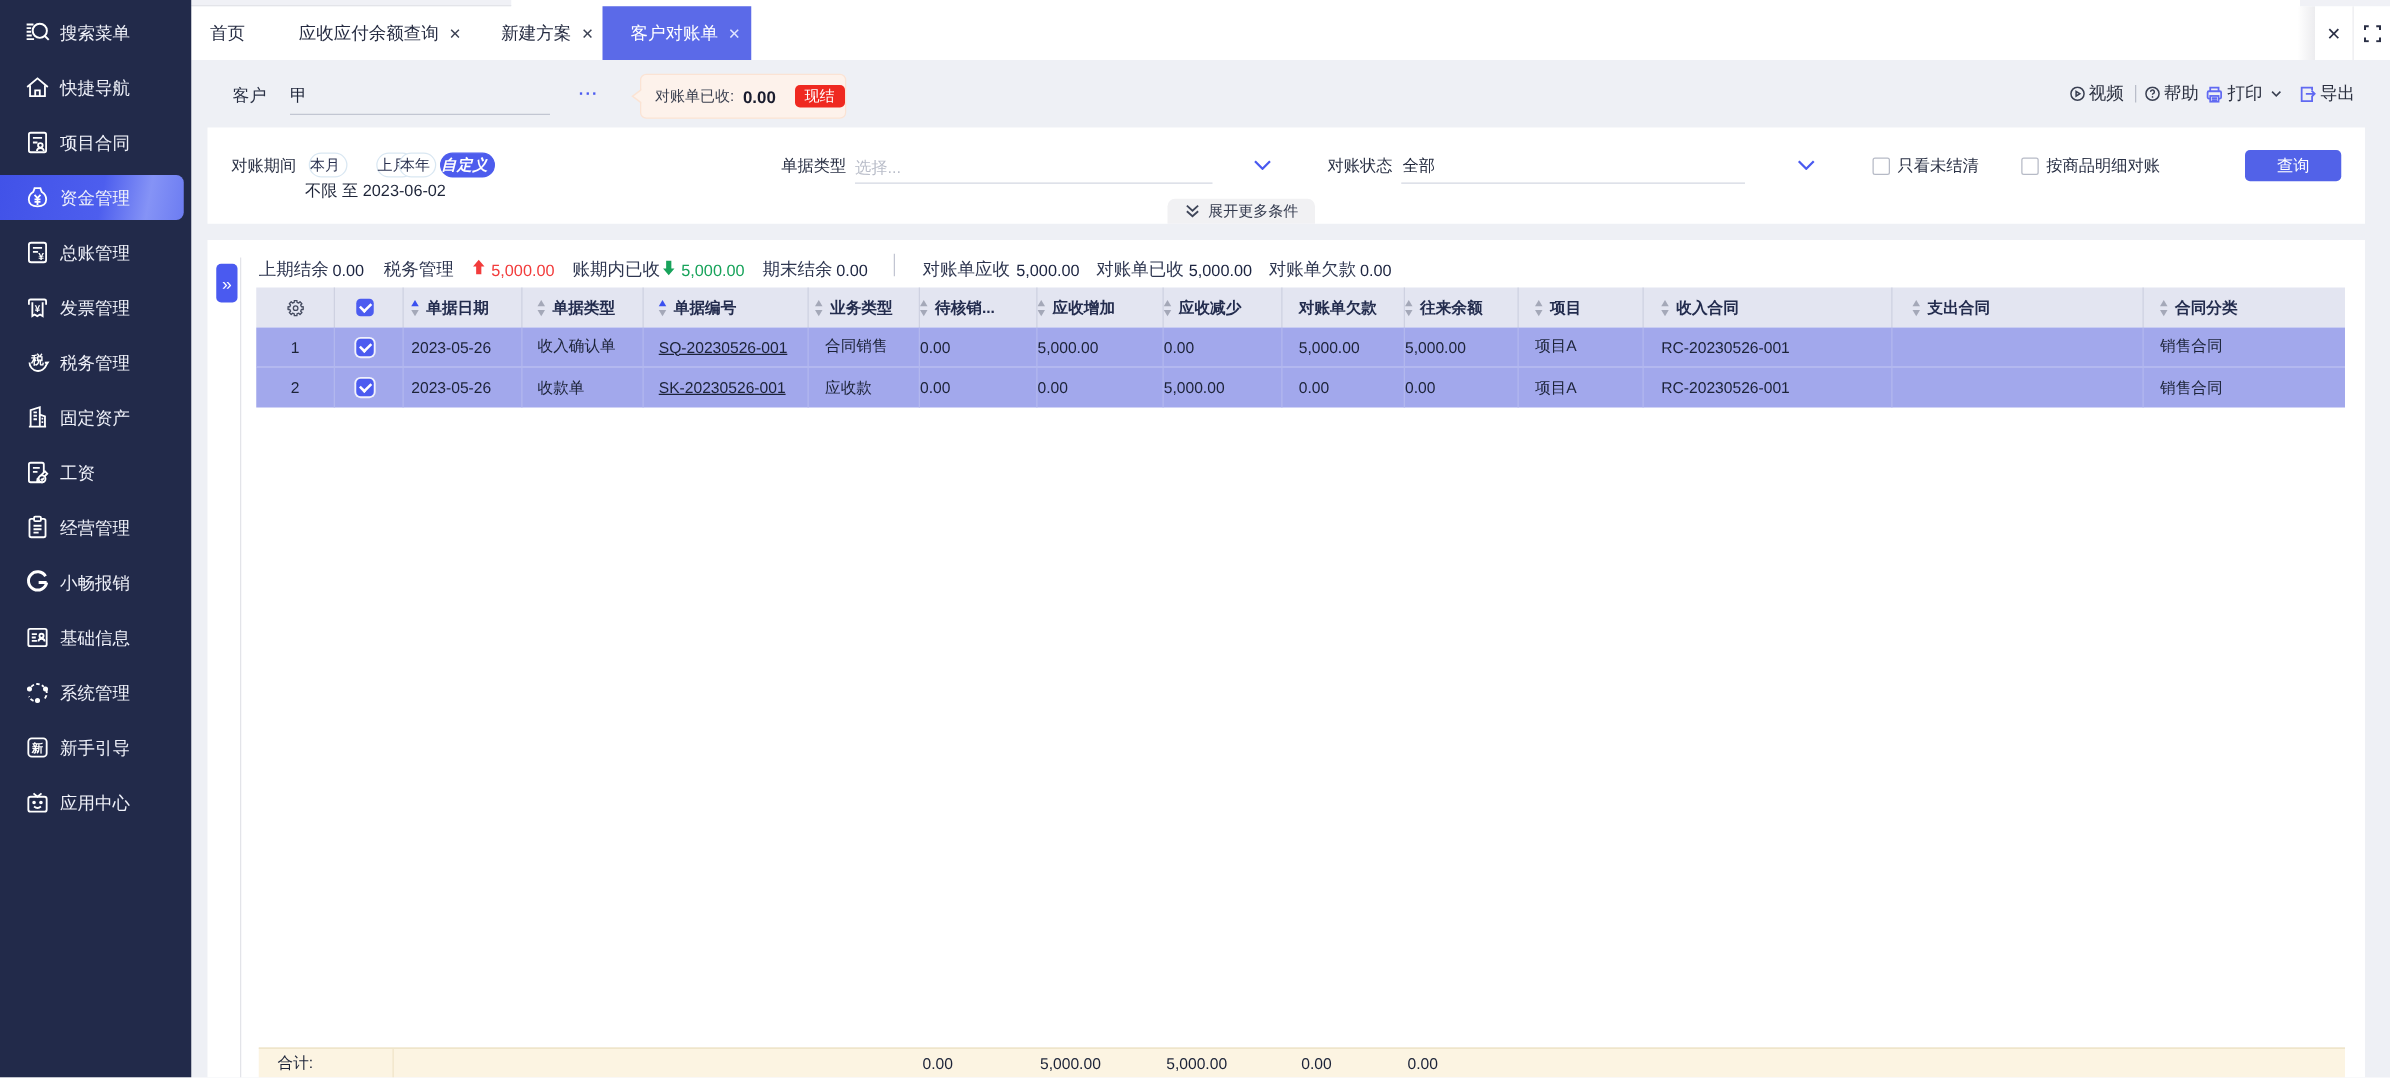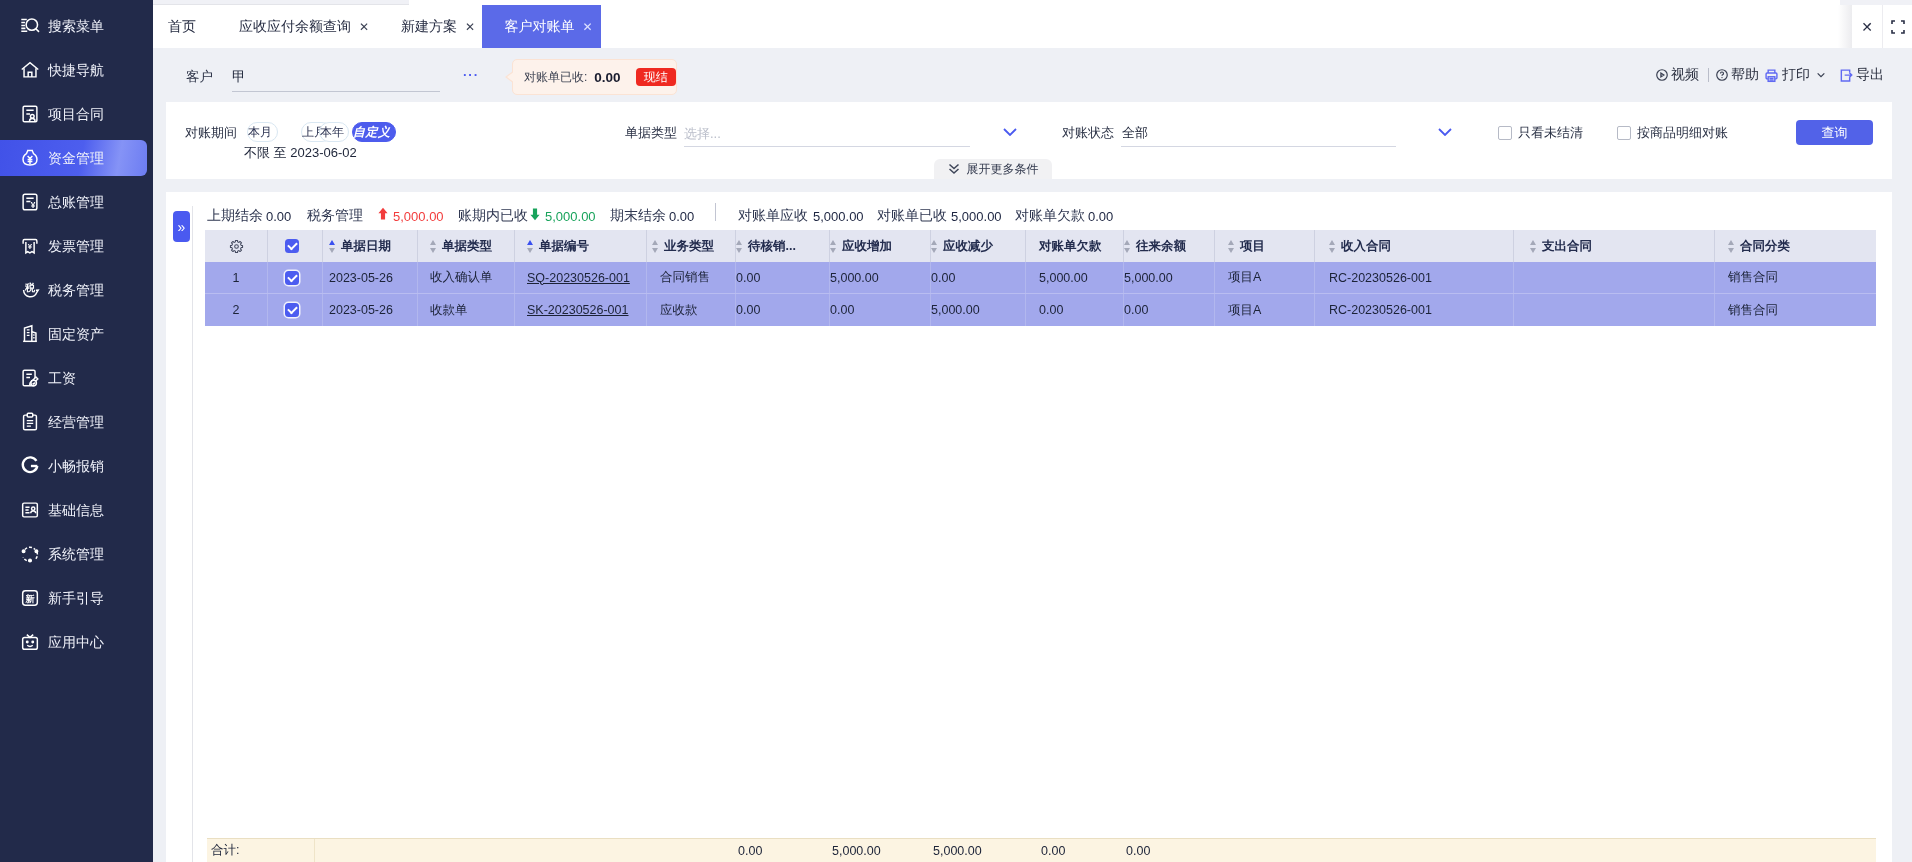--- a/index.html
+++ b/index.html
@@ -419,21 +419,21 @@
       <div class="cell c9 num">5,000.00</div>
       <div class="cell c10">0.00</div>
       <div class="cell c11 num">0.00</div>
       <div class="cell c12">项目A</div>
       <div class="cell c13">RC-20230526-001</div>
       <div class="cell c14"></div>
       <div class="cell c15">销售合同</div>
     </div>
   </div>
   <div id="tfoot">
-    <div class="cell" style="width:108px; padding-left:4px; border-right:1px solid #efe4c8;">合计:</div>
+    <div class="cell" style="width:108px; padding-left:15px; border-right:1px solid #efe4c8;">合计:</div>
     <div class="cell" style="width:423px;"></div>
     <div class="cell num" style="width:94px; padding-right:12px;">0.00</div>
     <div class="cell num" style="width:101px; padding-right:12px;">5,000.00</div>
     <div class="cell num" style="width:95px; padding-right:15px;">5,000.00</div>
     <div class="cell" style="width:98px; padding-left:13px;">0.00</div>
     <div class="cell num" style="width:91px; padding-right:13px;">0.00</div>
   </div>
 </div>
 
 </body></html>

